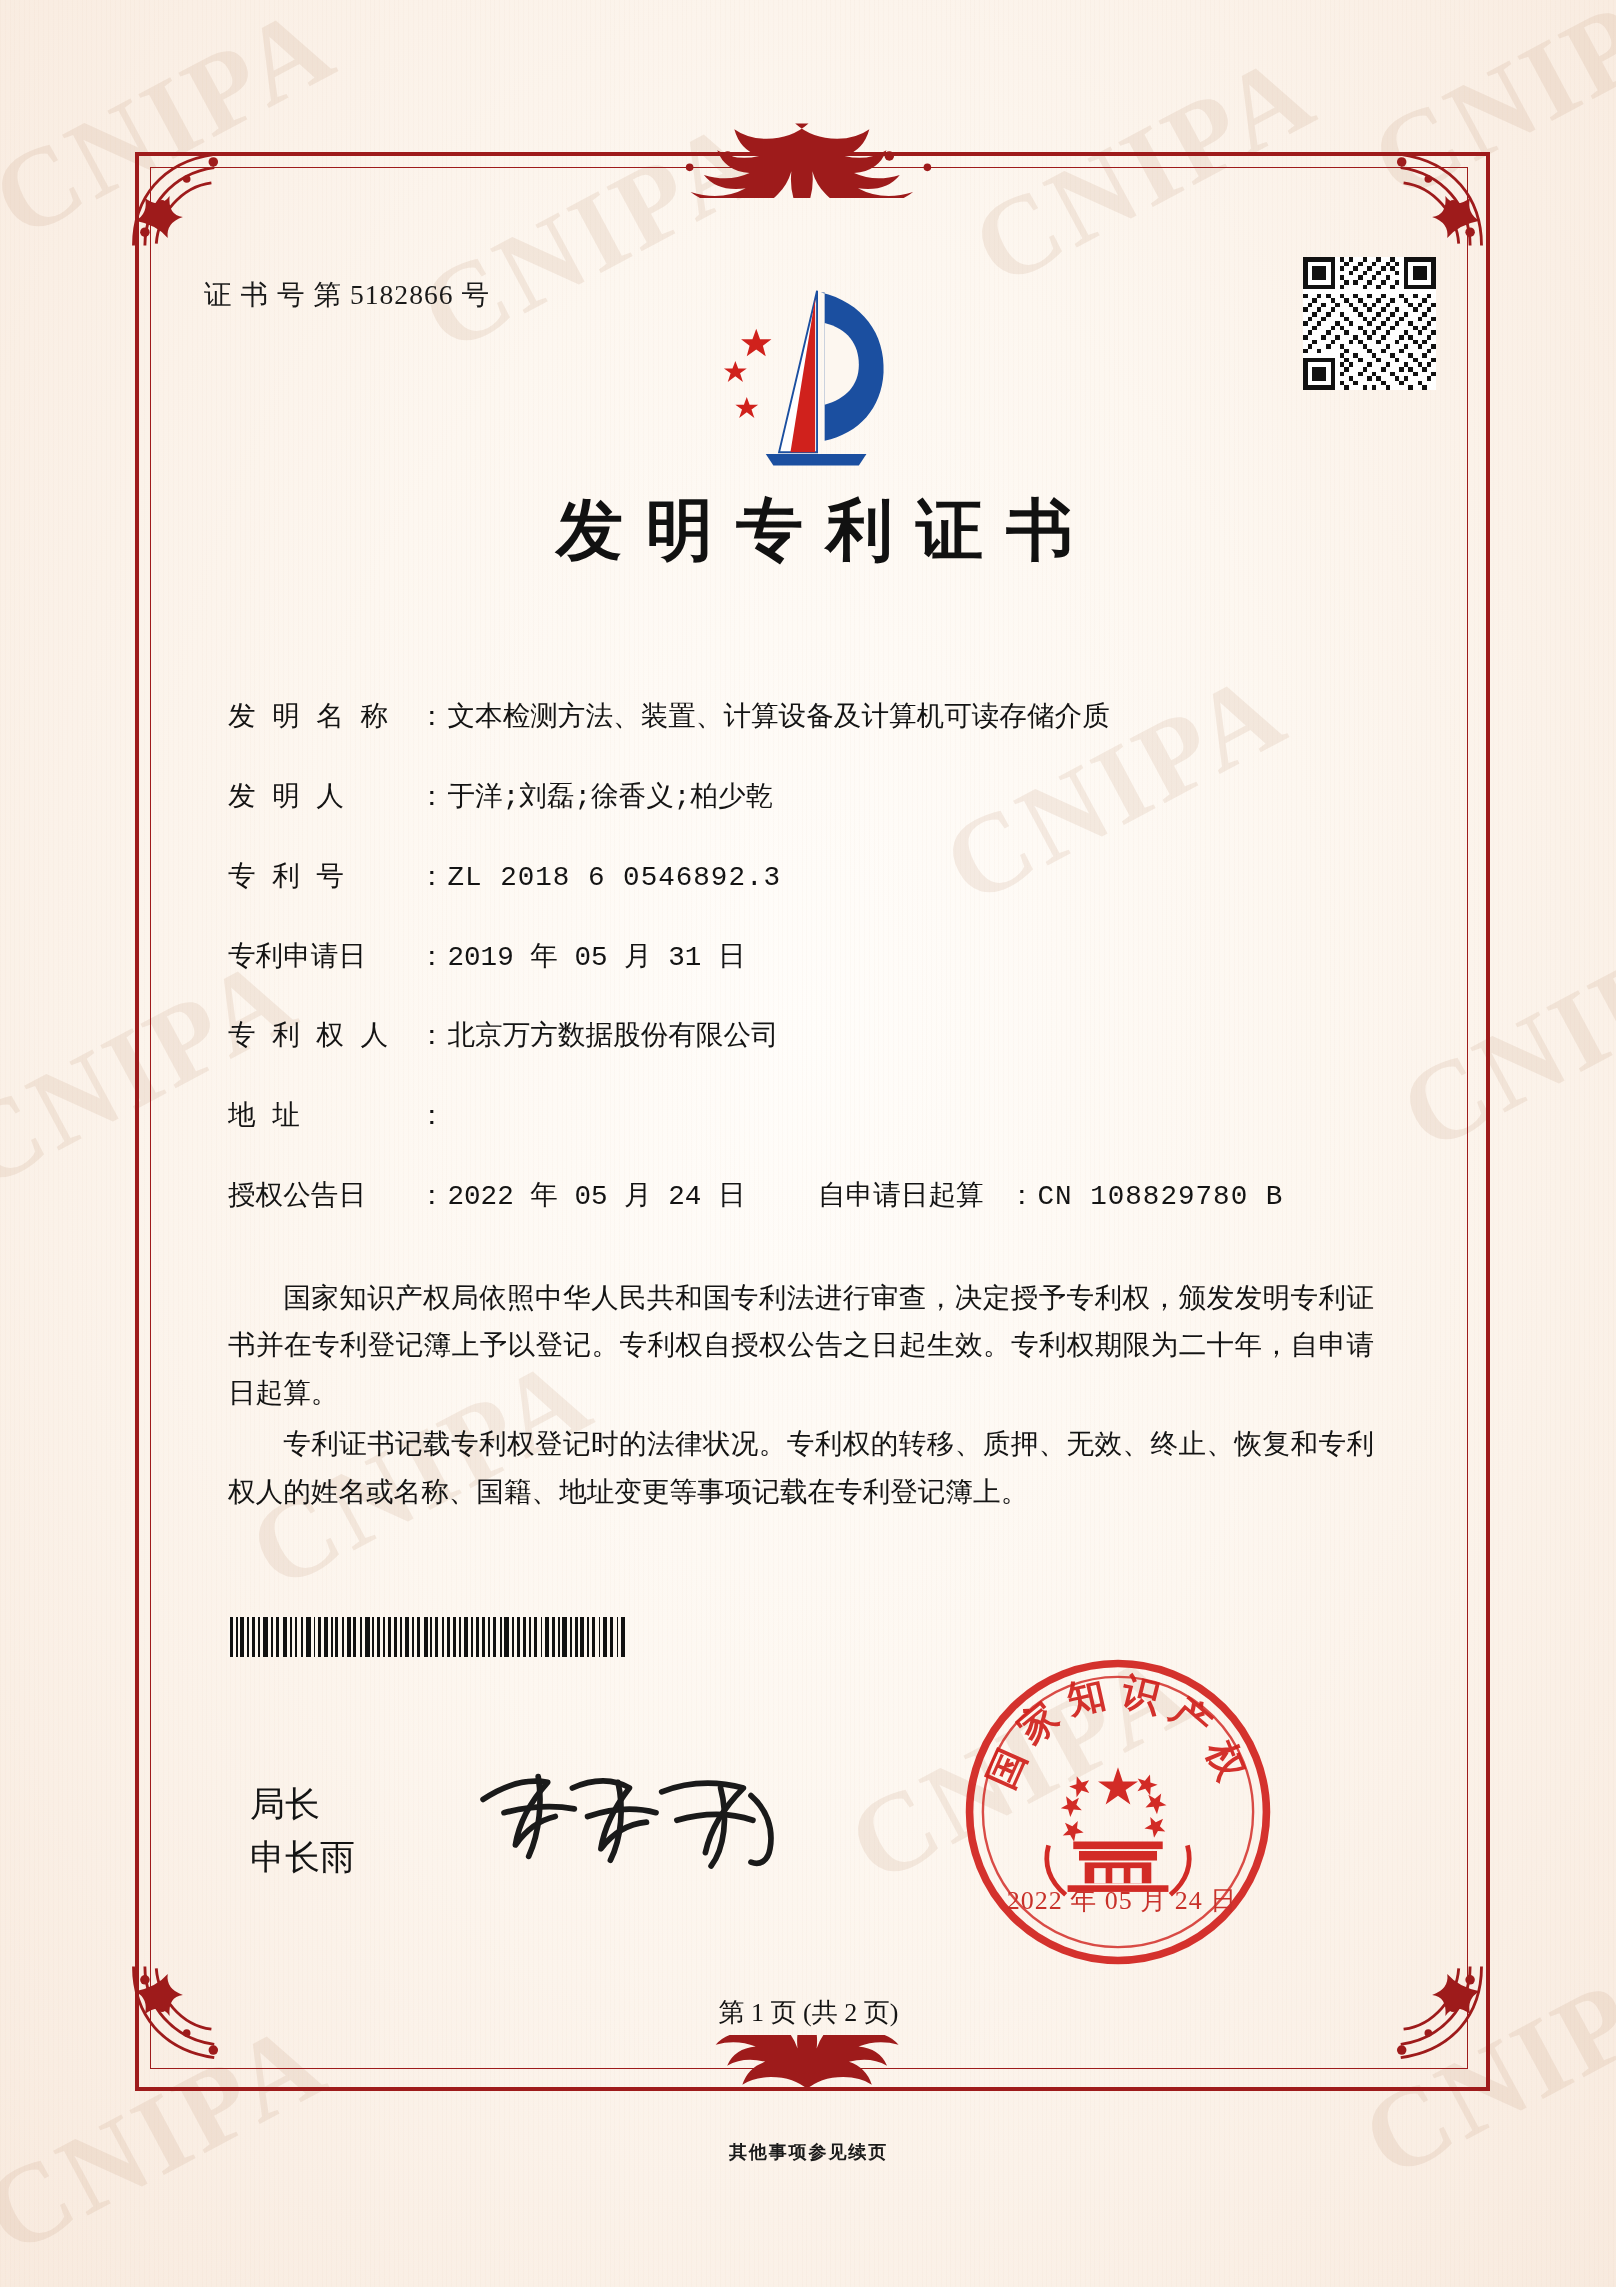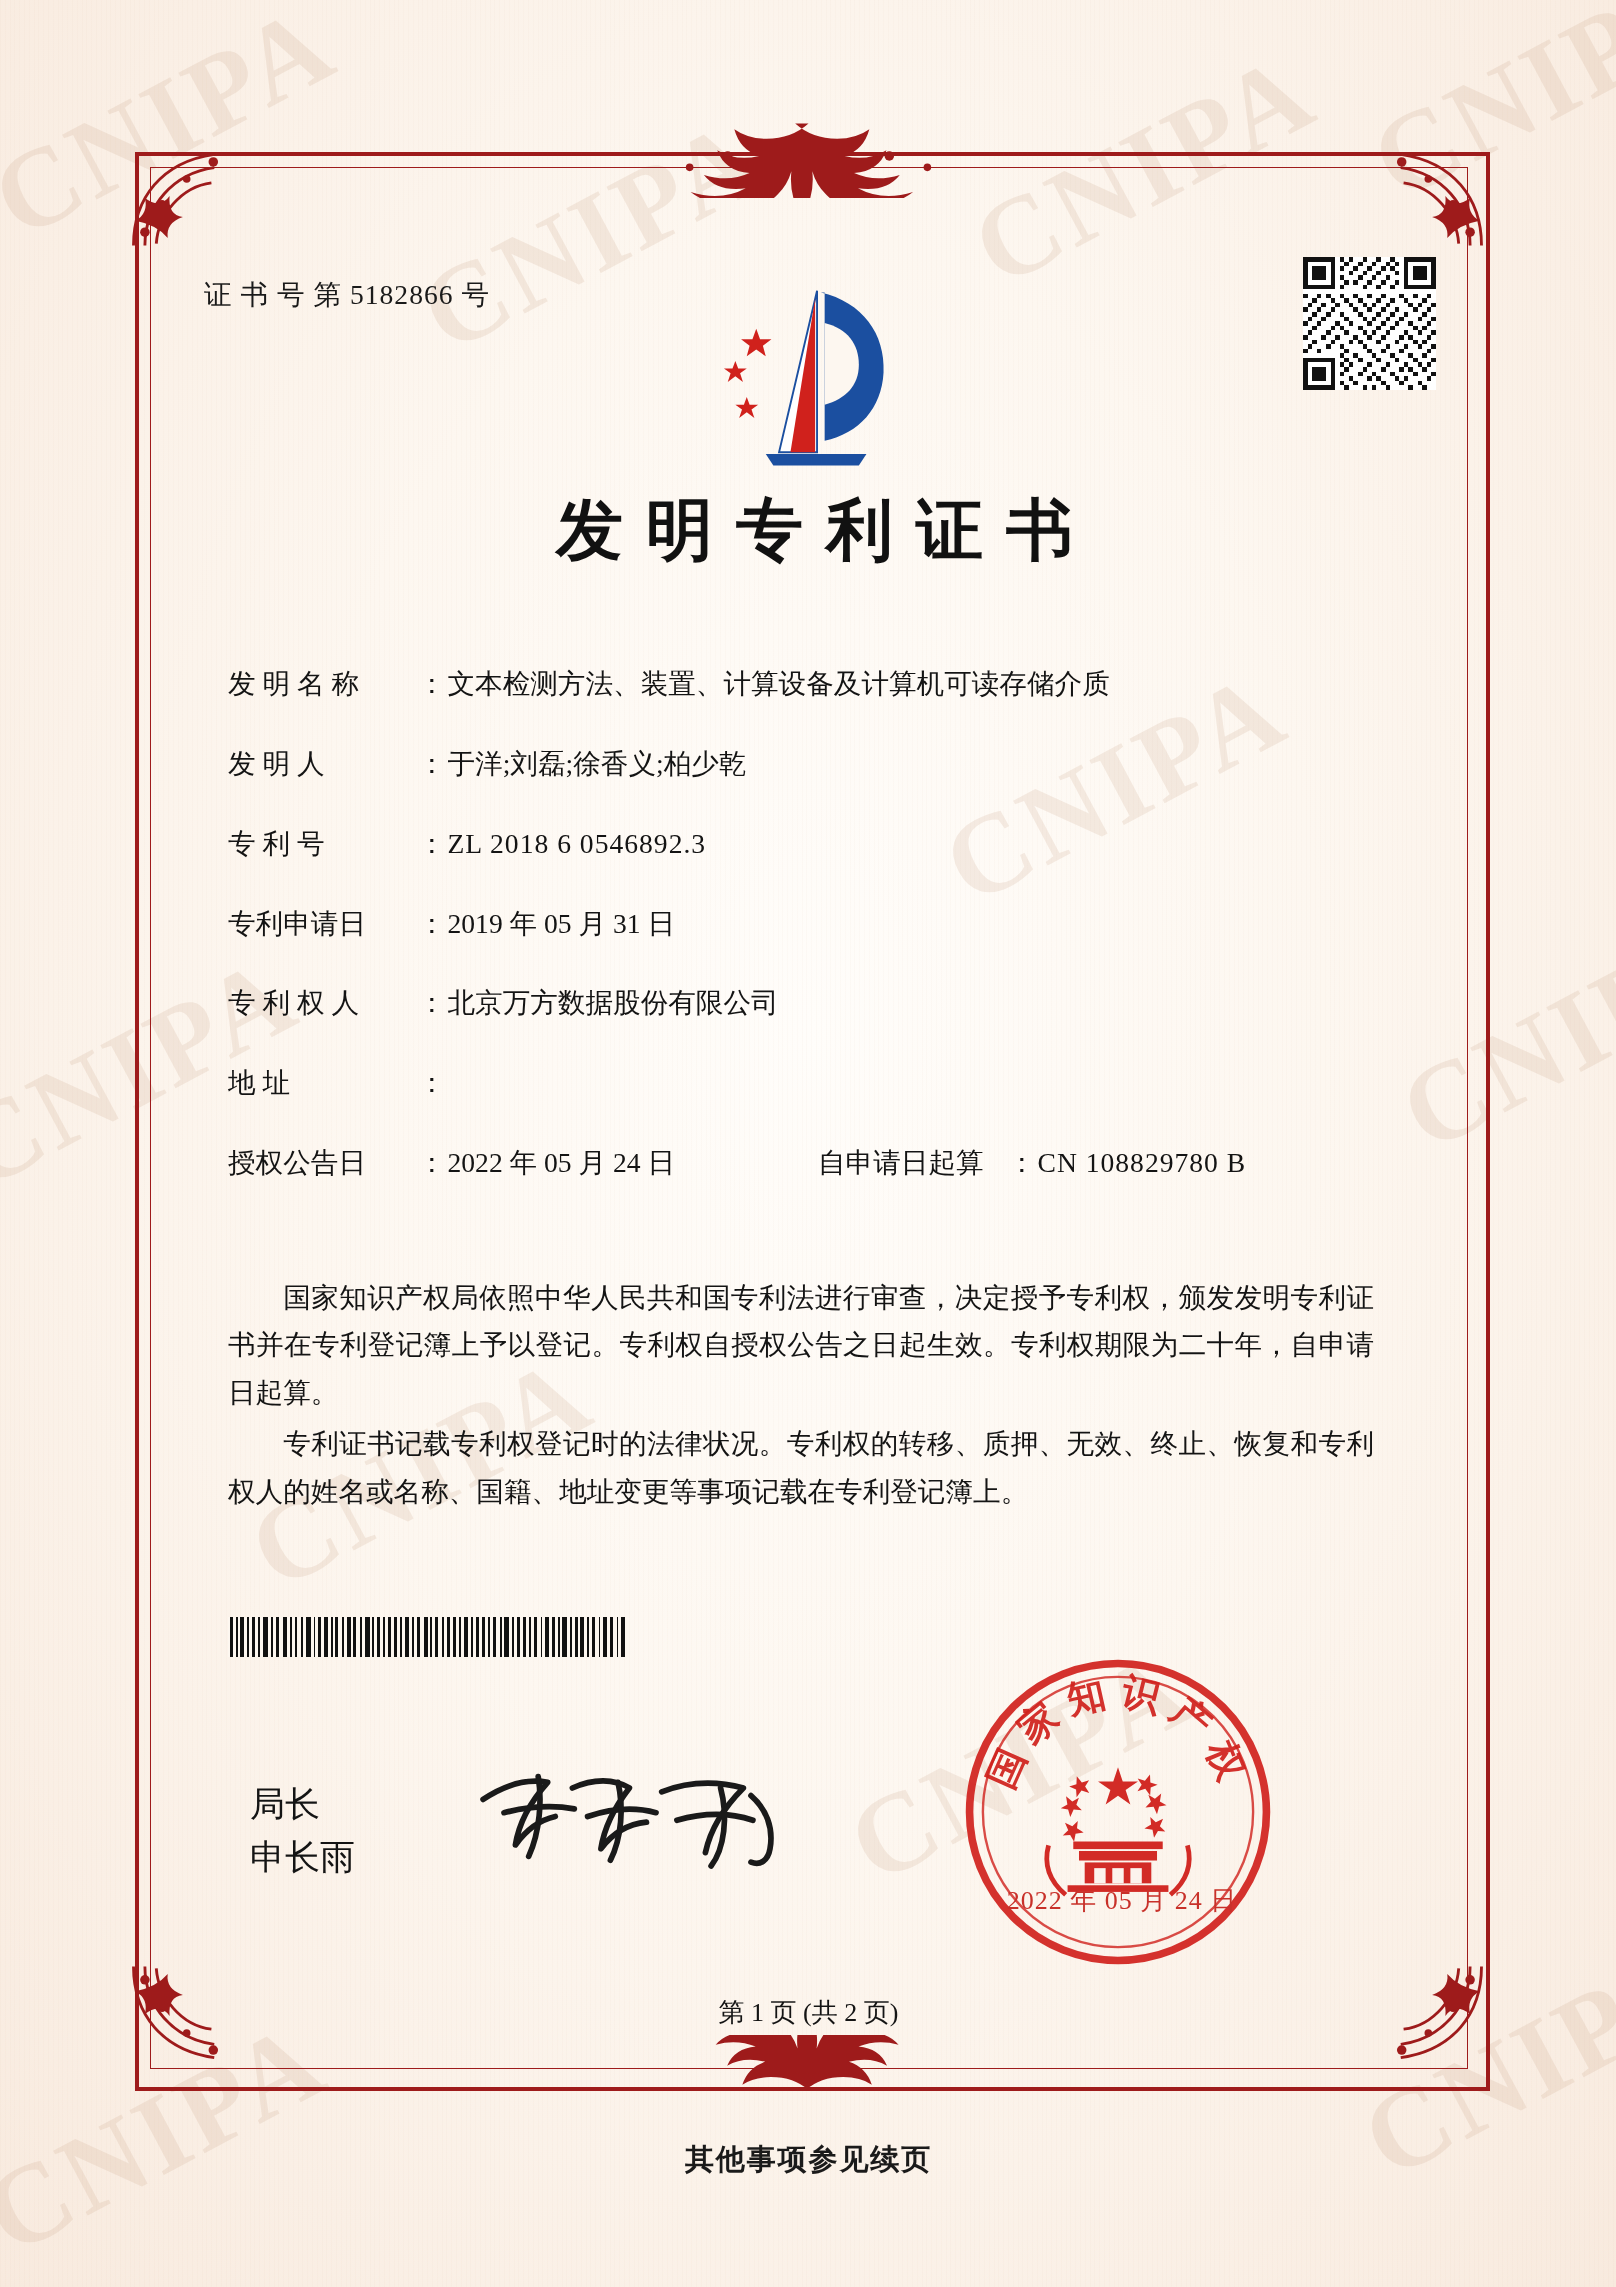--- a/index.html
+++ b/index.html
@@ -123,22 +123,23 @@
     font-weight: bold;
     letter-spacing: 23px;
     color: #111;
     text-indent: 23px;
     font-family: "DejaVu Serif", "Liberation Serif", serif;
     margin-left: 12px;
   }
 
   .fields {
     position: absolute;
-    left: 228px; top: 666px;
+    left: 228px; top: 700px;
     width: 1141px;
+    font-family: Liberation Mono, monospace;
   }
   .field-row {
     display: flex;
     align-items: baseline;
     margin-bottom: 44px;
     font-size: 27.6px;
     color: #141414;
     line-height: 1.3;
   }
   .field-label {
@@ -214,21 +215,21 @@
     left: 0; right: 0; top: 1995px;
     text-align: center;
     font-size: 26px;
     color: #141414;
   }
 
   .footer-note {
     position: absolute;
     left: 0; right: 0; top: 2140px;
     text-align: center;
-    font-size: 29px;
+    font-size: 18px;
     color: #1a1a1a;
     font-weight: bold;
     letter-spacing: 1.9px;
   }
 </style>
 </head>
 <body>
 
 <div class="page">
   <div class="paper-texture"></div>

